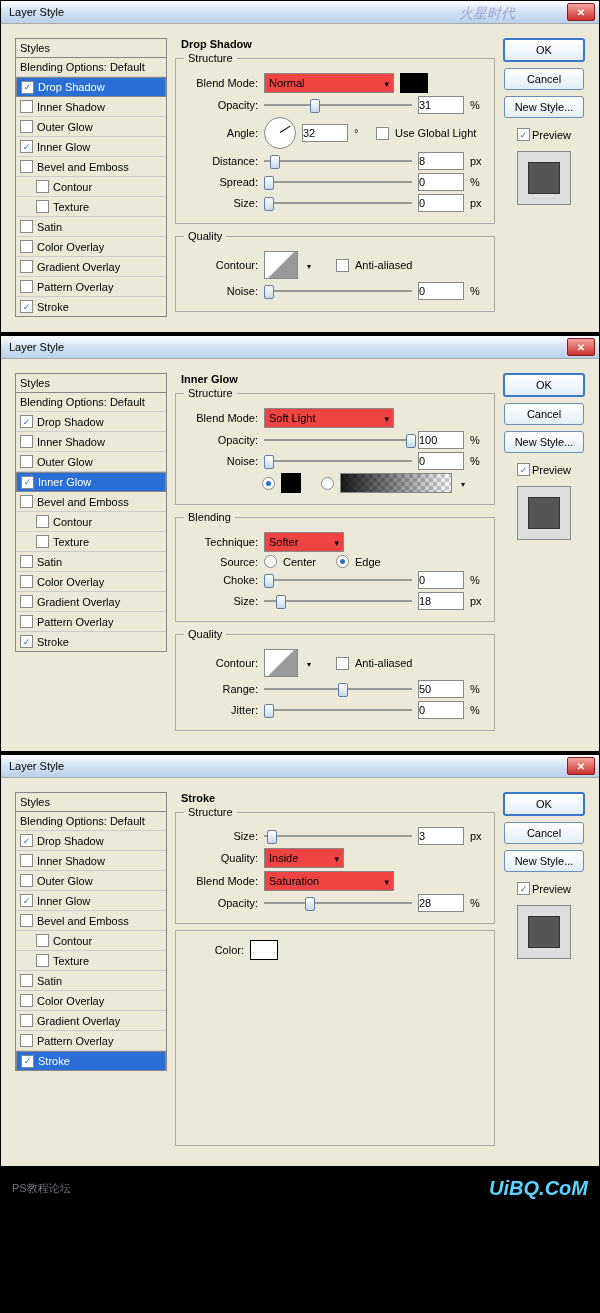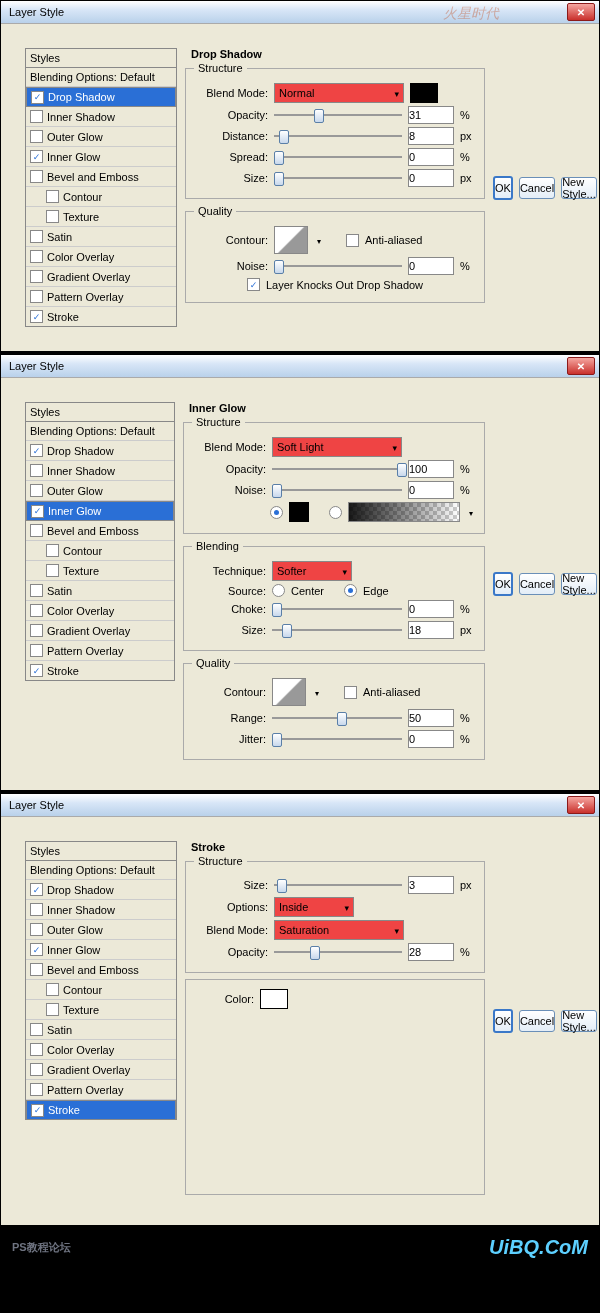--- a/index.html
+++ b/index.html
@@ -1,20 +1,20 @@
 <!DOCTYPE html>
 <html><head>
 <meta charset="utf-8">
 <style>
 body{margin:0;font-family:Tahoma,Arial,sans-serif;font-size:11px;background:#000;color:#000;width:600px}
 .win{background:#ece9d8;border:1px solid #000;margin:0 0 2px 0}
 .titlebar{height:22px;background:linear-gradient(#fff,#d8e6f7 40%,#b9d1ea);display:flex;align-items:center;padding:0 4px;border-bottom:1px solid #aaa}
 .titlebar .title{flex:1;padding-left:4px}
 .titlebar .closebtn{width:26px;height:16px;background:linear-gradient(#f5a6a0,#c9302c);border:1px solid #8b1a1a;border-radius:2px;color:#fff;display:flex;align-items:center;justify-content:center;font-weight:bold;font-size:10px}
-.body{display:flex;padding:24px;gap:8px}
+.body{display:flex;padding:14px;gap:8px}
 .left{width:152px}
 .styleshdr{border:1px solid #888;padding:3px 4px;font-weight:normal}
 .stylelist{border:1px solid #888;border-top:none}
 .sitem{padding:3px 4px;border-bottom:1px solid #ccc;display:flex;align-items:center;gap:4px}
 .sitem.sel{background:#2a6fd6;color:#fff}
 .sitem.indent{padding-left:20px}
 .sitem.noborder{border-bottom:none}
 .chk{width:11px;height:11px;border:1px solid #888;background:#fff;display:inline-flex;align-items:center;justify-content:center;font-size:9px;color:#2a6fd6}
 .chk.checked::after{content:"✓"}
 .mid{flex:1}
@@ -34,29 +34,29 @@
 .unit{width:16px}
 .angledial{width:30px;height:30px;border:1px solid #888;border-radius:50%;background:#fff;position:relative}
 .angledial::after{content:"";position:absolute;width:12px;height:1px;background:#000;top:14px;left:15px;transform-origin:left;transform:rotate(-32deg)}
 .contourbox{width:32px;height:26px;border:1px solid #888;background:linear-gradient(135deg,#fff 48%,#999 52%);}
 .caret{width:10px;text-align:center}
 .caret::after{content:"▾";font-size:8px}
 .gradbar{width:110px;height:18px;border:1px solid #888;background:repeating-conic-gradient(#ccc 0 25%,#fff 0 50%) 0 0/8px 8px;position:relative}
 .gradbar::before{content:"";position:absolute;inset:0;background:linear-gradient(90deg,rgba(0,0,0,0.9),rgba(0,0,0,0))}
 .radio{width:11px;height:11px;border:1px solid #888;border-radius:50%;background:#fff;display:inline-flex;align-items:center;justify-content:center}
 .radio.on::after{content:"";width:5px;height:5px;background:#2a6fd6;border-radius:50%}
-.right{width:82px;display:flex;flex-direction:row;gap:6px;align-items:center}
+.right{width:82px;display:flex;flex-direction:column;gap:6px;align-items:center}
 .btn{width:78px;height:20px;border:1px solid #6a8fb8;border-radius:3px;background:linear-gradient(#fff,#e3edf7);display:flex;align-items:center;justify-content:center}
 .btn.primary{border:2px solid #3a78c8}
 .prev{margin-top:4px;display:flex;align-items:flex-end;gap:2px}
 .thumbprev{width:52px;height:52px;border:1px solid #888;background:#ddd;display:flex;align-items:center;justify-content:center;margin-top:4px}
 .thumbprev div{width:30px;height:30px;background:#555;border:1px solid #333}
 .footer{height:38px;background:#000;color:#5dd0ff;display:flex;align-items:center;justify-content:flex-end;padding:0 12px;font-family:Arial;font-size:20px;font-weight:bold;font-style:italic}
-.footer .left-txt{flex:1;color:#6e7380;font-size:11px;font-style:normal;font-weight:bold}
-.wm{position:absolute;top:4px;right:100px;color:#c2410c;opacity:.35;font-style:italic;font-size:14px;pointer-events:none}
+.footer .left-txt{flex:1;color:#6e7380;font-size:11px;font-style:normal;font-weight:normal}
+.wm{position:absolute;top:4px;right:84px;color:#4c1d95;opacity:.35;font-style:italic;font-size:14px;pointer-events:none}
 </style>
 </head>
 <body>
 
 <div class="win" style="position:relative">
   <span class="wm">火星时代</span>
   <div class="titlebar">
     <span class="title">Layer Style</span>
     <span class="closebtn">✕</span>
   </div>
@@ -130,20 +130,28 @@
         <div class="row">
             <span class="lbl">Opacity:</span>
             <div class="slider">
               <div class="track"></div>
               <div class="thumb" style="left:31%"></div>
             </div>
             <div class="numbox">31</div>
             <span class="unit">%</span>
           </div>
         <div class="row">
+            <span class="lbl">Angle:</span>
+            <div class="angledial"></div>
+            <div class="numbox">32</div>
+            <span class="unit">°</span>
+            <span class="chk"></span>
+            <span>Use Global Light</span>
+          </div>
+        <div class="row">
             <span class="lbl">Distance:</span>
             <div class="slider">
               <div class="track"></div>
               <div class="thumb" style="left:4%"></div>
             </div>
             <div class="numbox">8</div>
             <span class="unit">px</span>
           </div>
         <div class="row">
             <span class="lbl">Spread:</span>
@@ -175,24 +183,20 @@
             <span>Anti-aliased</span>
           </div>
         <div class="row">
             <span class="lbl">Noise:</span>
             <div class="slider">
               <div class="track"></div>
               <div class="thumb" style="left:0"></div>
             </div>
             <div class="numbox">0</div>
             <span class="unit">%</span>
-          </div>
-        <div class="row" style="justify-content:center">
-            <span class="chk checked"></span>
-            <span>Layer Knocks Out Drop Shadow</span>
           </div>
       </fieldset>
     </div>
     <div class="right">
       <div class="btn primary">OK</div>
       <div class="btn">Cancel</div>
       <div class="btn">New Style...</div>
       <div class="prev">
           <span class="chk checked"></span>
           <span>Preview</span>
@@ -450,21 +454,21 @@
         <div class="row">
             <span class="lbl">Size:</span>
             <div class="slider">
               <div class="track"></div>
               <div class="thumb" style="left:2%"></div>
             </div>
             <div class="numbox">3</div>
             <span class="unit">px</span>
           </div>
         <div class="row">
-            <span class="lbl">Options:</span>
+            <span class="lbl">Quality:</span>
             <div class="sel" style="width:70px">
               <span>Inside</span>
               <span class="dd"></span>
             </div>
           </div>
         <div class="row">
             <span class="lbl">Blend Mode:</span>
             <div class="sel" style="width:120px">
               <span>Saturation</span>
               <span class="dd"></span>

